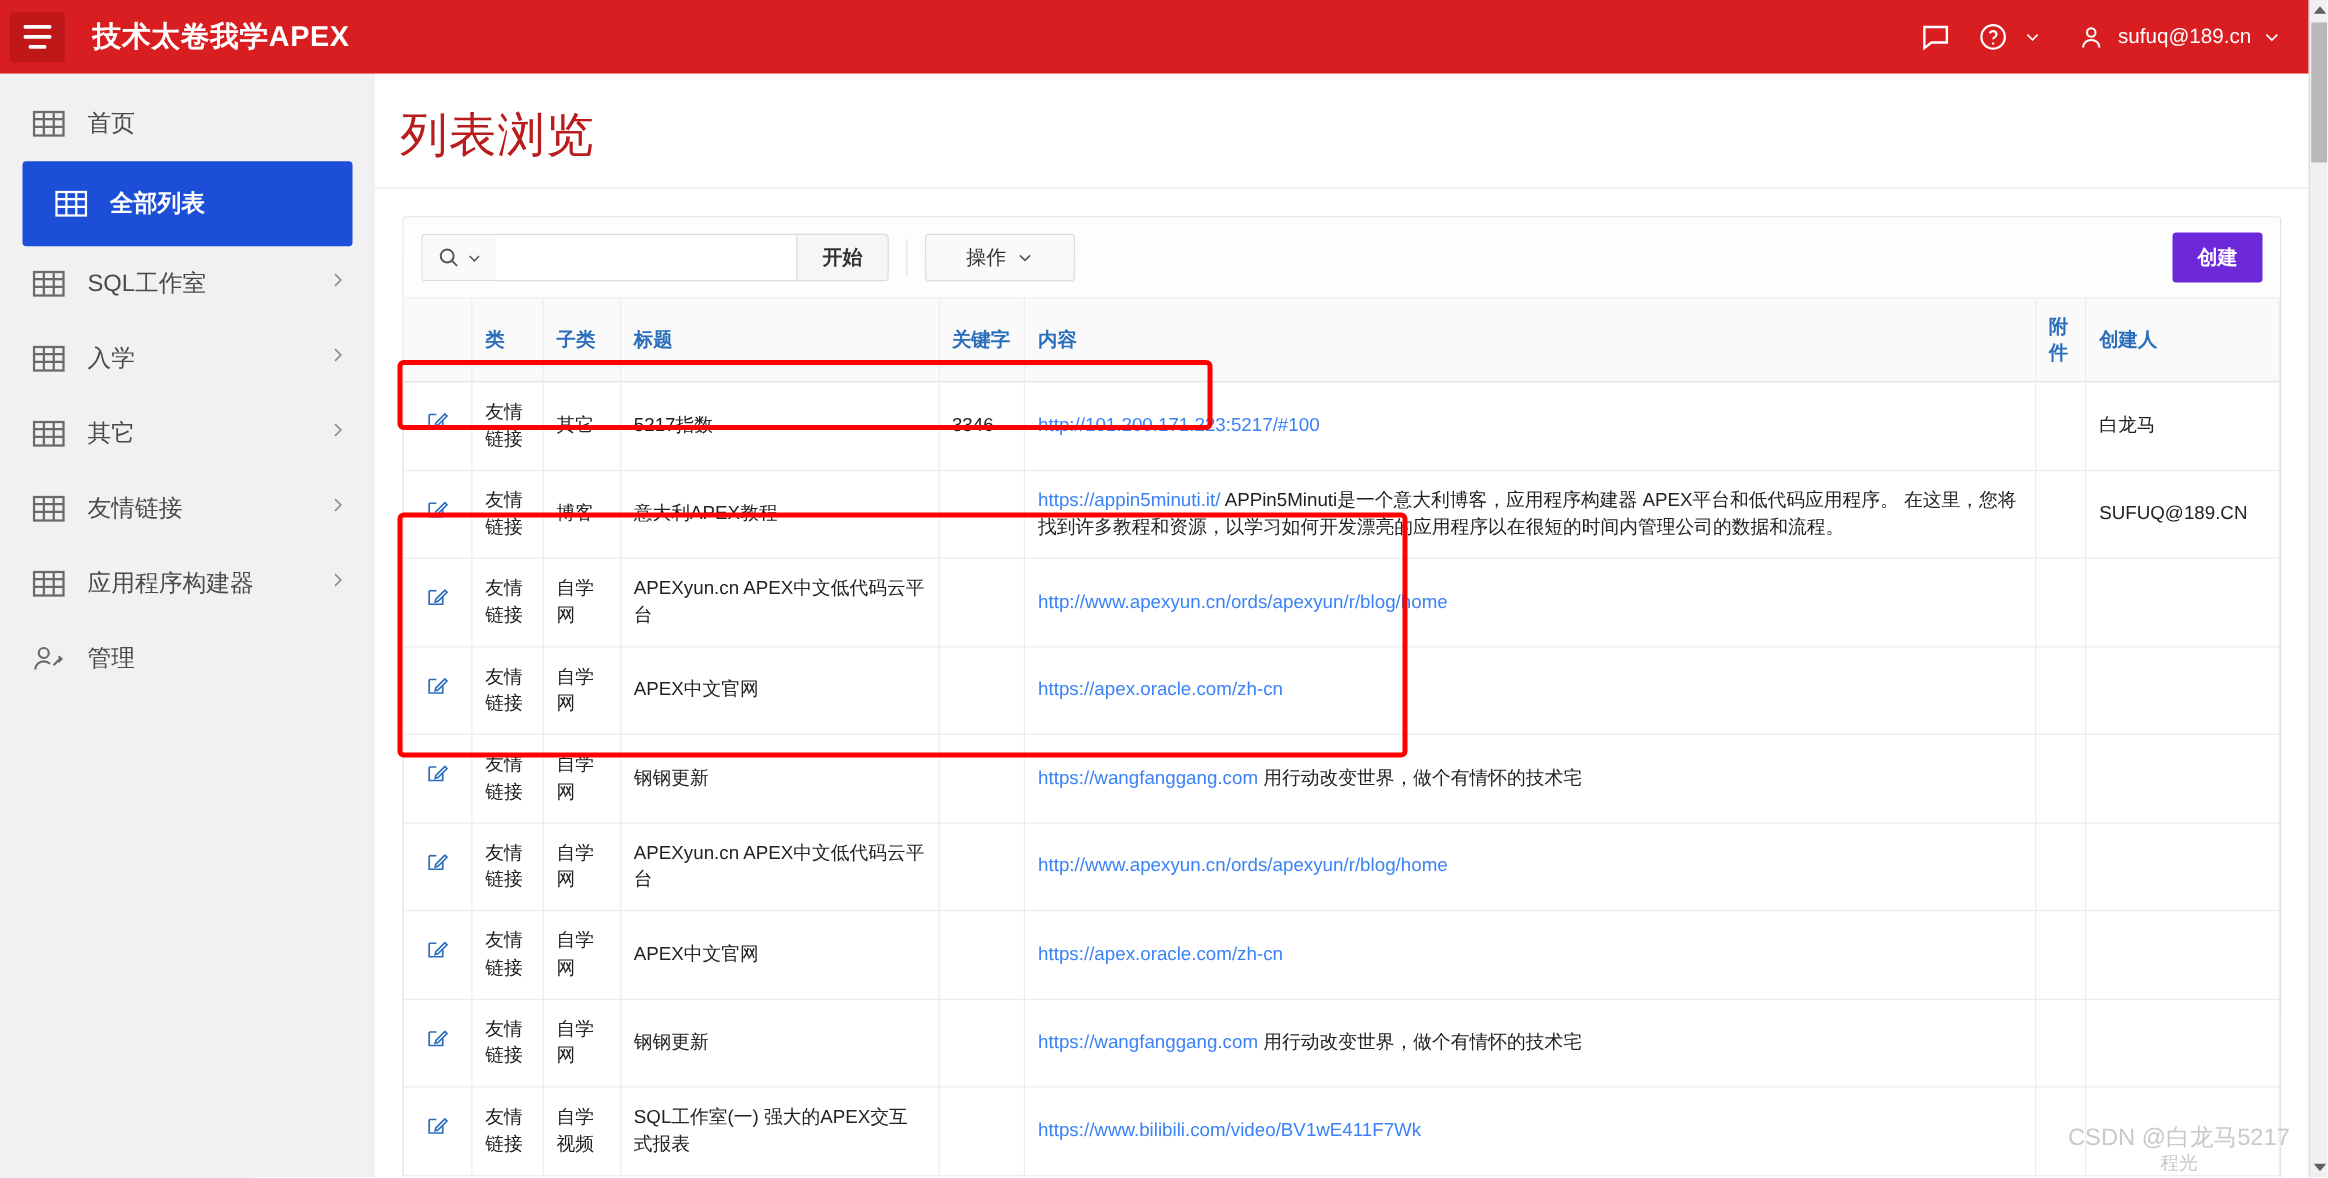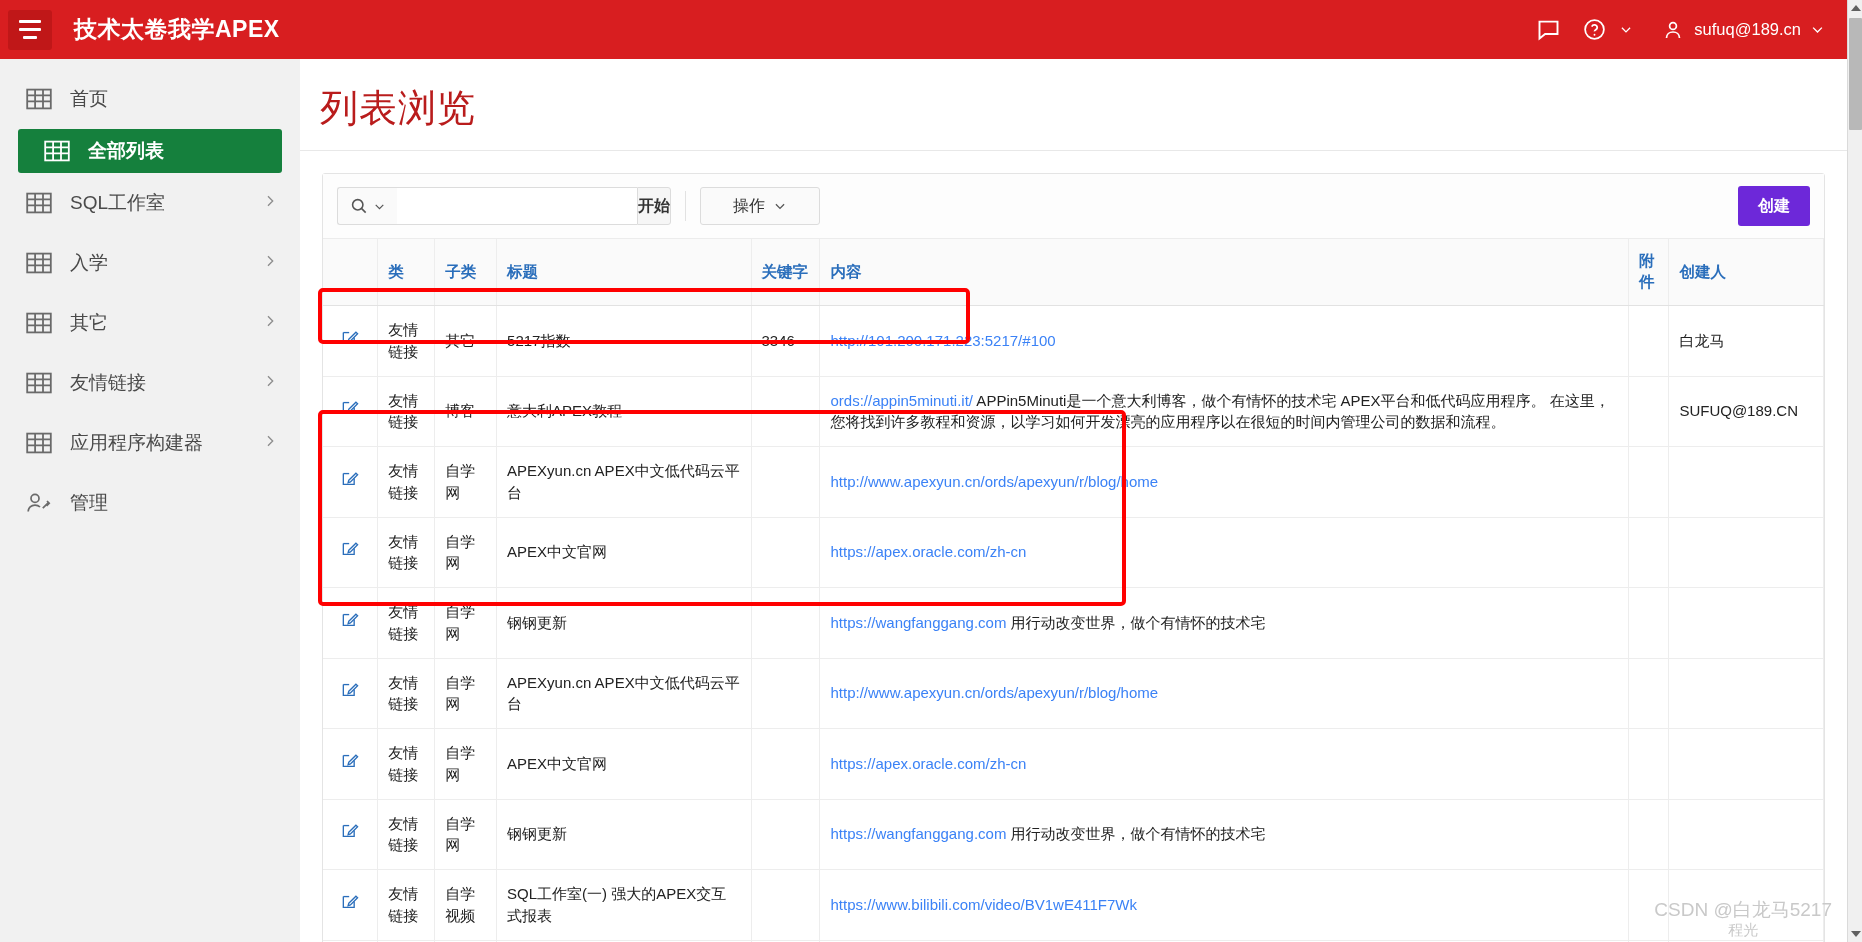--- a/index.html
+++ b/index.html
@@ -70,23 +70,23 @@
     background: #f1f1f1;
     padding-top: 10px;
   }
   .nav-item {
     display: flex; align-items: center;
     height: 60px; padding: 0 22px 0 26px;
     color: #4a4a4a; font-size: 19px; cursor: pointer;
     position: relative;
   }
   .nav-item.active {
-    background: #15803d; color: #fff; font-weight: bold;
+    background: #1d4ed8; color: #fff; font-weight: bold;
     margin: 0 18px; border-radius: 3px; padding-left: 8px;
-    height: 44px;
+    height: 68px;
   }
   .nav-item .nav-icon { width: 26px; height: 22px; flex: 0 0 26px; margin-right: 18px; }
   .nav-item.active .nav-icon { margin-left: 18px; }
   .nav-item .nav-label { white-space: nowrap; }
   .nav-item .nav-arrow { margin-left: auto; color: #8d8d8d; }
 
   
   .main {
     position: absolute; top: 59px; left: 300px;
     width: 1547px; height: 883px;
@@ -117,21 +117,21 @@
     border-radius: 3px 0 0 3px;
     background: #fafafa; cursor: pointer;
   }
   .search-input {
     width: 240px; height: 38px;
     border: 1px solid #dcdcdc; border-right: none; border-left: none;
     background: #fff; padding: 0 10px; font-size: 15px; outline: none;
     font-family: "Liberation Sans", sans-serif;
   }
   .go-btn {
-    height: 38px; padding: 0 0;
+    height: 38px; padding: 0 20px;
     border: 1px solid #dcdcdc; border-radius: 0 3px 3px 0;
     background: #f6f6f6; color: #333; font-size: 16px; font-weight: bold;
     cursor: pointer; font-family: "Liberation Sans", sans-serif;
   }
   .sep { width: 1px; height: 30px; background: #e2e2e2; }
   .actions-btn {
     height: 38px; padding: 0 32px;
     display: flex; align-items: center; gap: 8px;
     border: 1px solid #dcdcdc; border-radius: 3px;
     background: #fafafa; color: #333; font-size: 16px; cursor: pointer;
@@ -389,21 +389,21 @@
             <tr>
               <td class="edit-cell"><svg width="20" height="20" viewBox="0 0 24 24" fill="none" stroke="#2a6ebb" stroke-width="1.6">
                   <path d="M4 5.5h7"></path>
                   <path d="M4 5.5v13h13v-7"></path>
                   <path d="M10.5 13.6l8.6-8.6 2 2-8.6 8.6-2.8.8z"></path>
                 </svg></td>
               <td>友情链接</td>
               <td>博客</td>
               <td>意大利APEX教程</td>
               <td></td>
-              <td><a class="lnk">ords://appin5minuti.it/</a><span class="plain"> APPin5Minuti是一个意大利博客，做个有情怀的技术宅 APEX平台和低代码应用程序。 在这里，您将找到许多教程和资源，以学习如何开发漂亮的应用程序以在很短的时间内管理公司的数据和流程。</span></td>
+              <td><a class="lnk">https://appin5minuti.it/</a><span class="plain"> APPin5Minuti是一个意大利博客，应用程序构建器 APEX平台和低代码应用程序。 在这里，您将找到许多教程和资源，以学习如何开发漂亮的应用程序以在很短的时间内管理公司的数据和流程。</span></td>
               <td></td>
               <td>SUFUQ@189.CN</td>
             </tr>
             <tr>
               <td class="edit-cell"><svg width="20" height="20" viewBox="0 0 24 24" fill="none" stroke="#2a6ebb" stroke-width="1.6">
                   <path d="M4 5.5h7"></path>
                   <path d="M4 5.5v13h13v-7"></path>
                   <path d="M10.5 13.6l8.6-8.6 2 2-8.6 8.6-2.8.8z"></path>
                 </svg></td>
               <td>友情链接</td>

